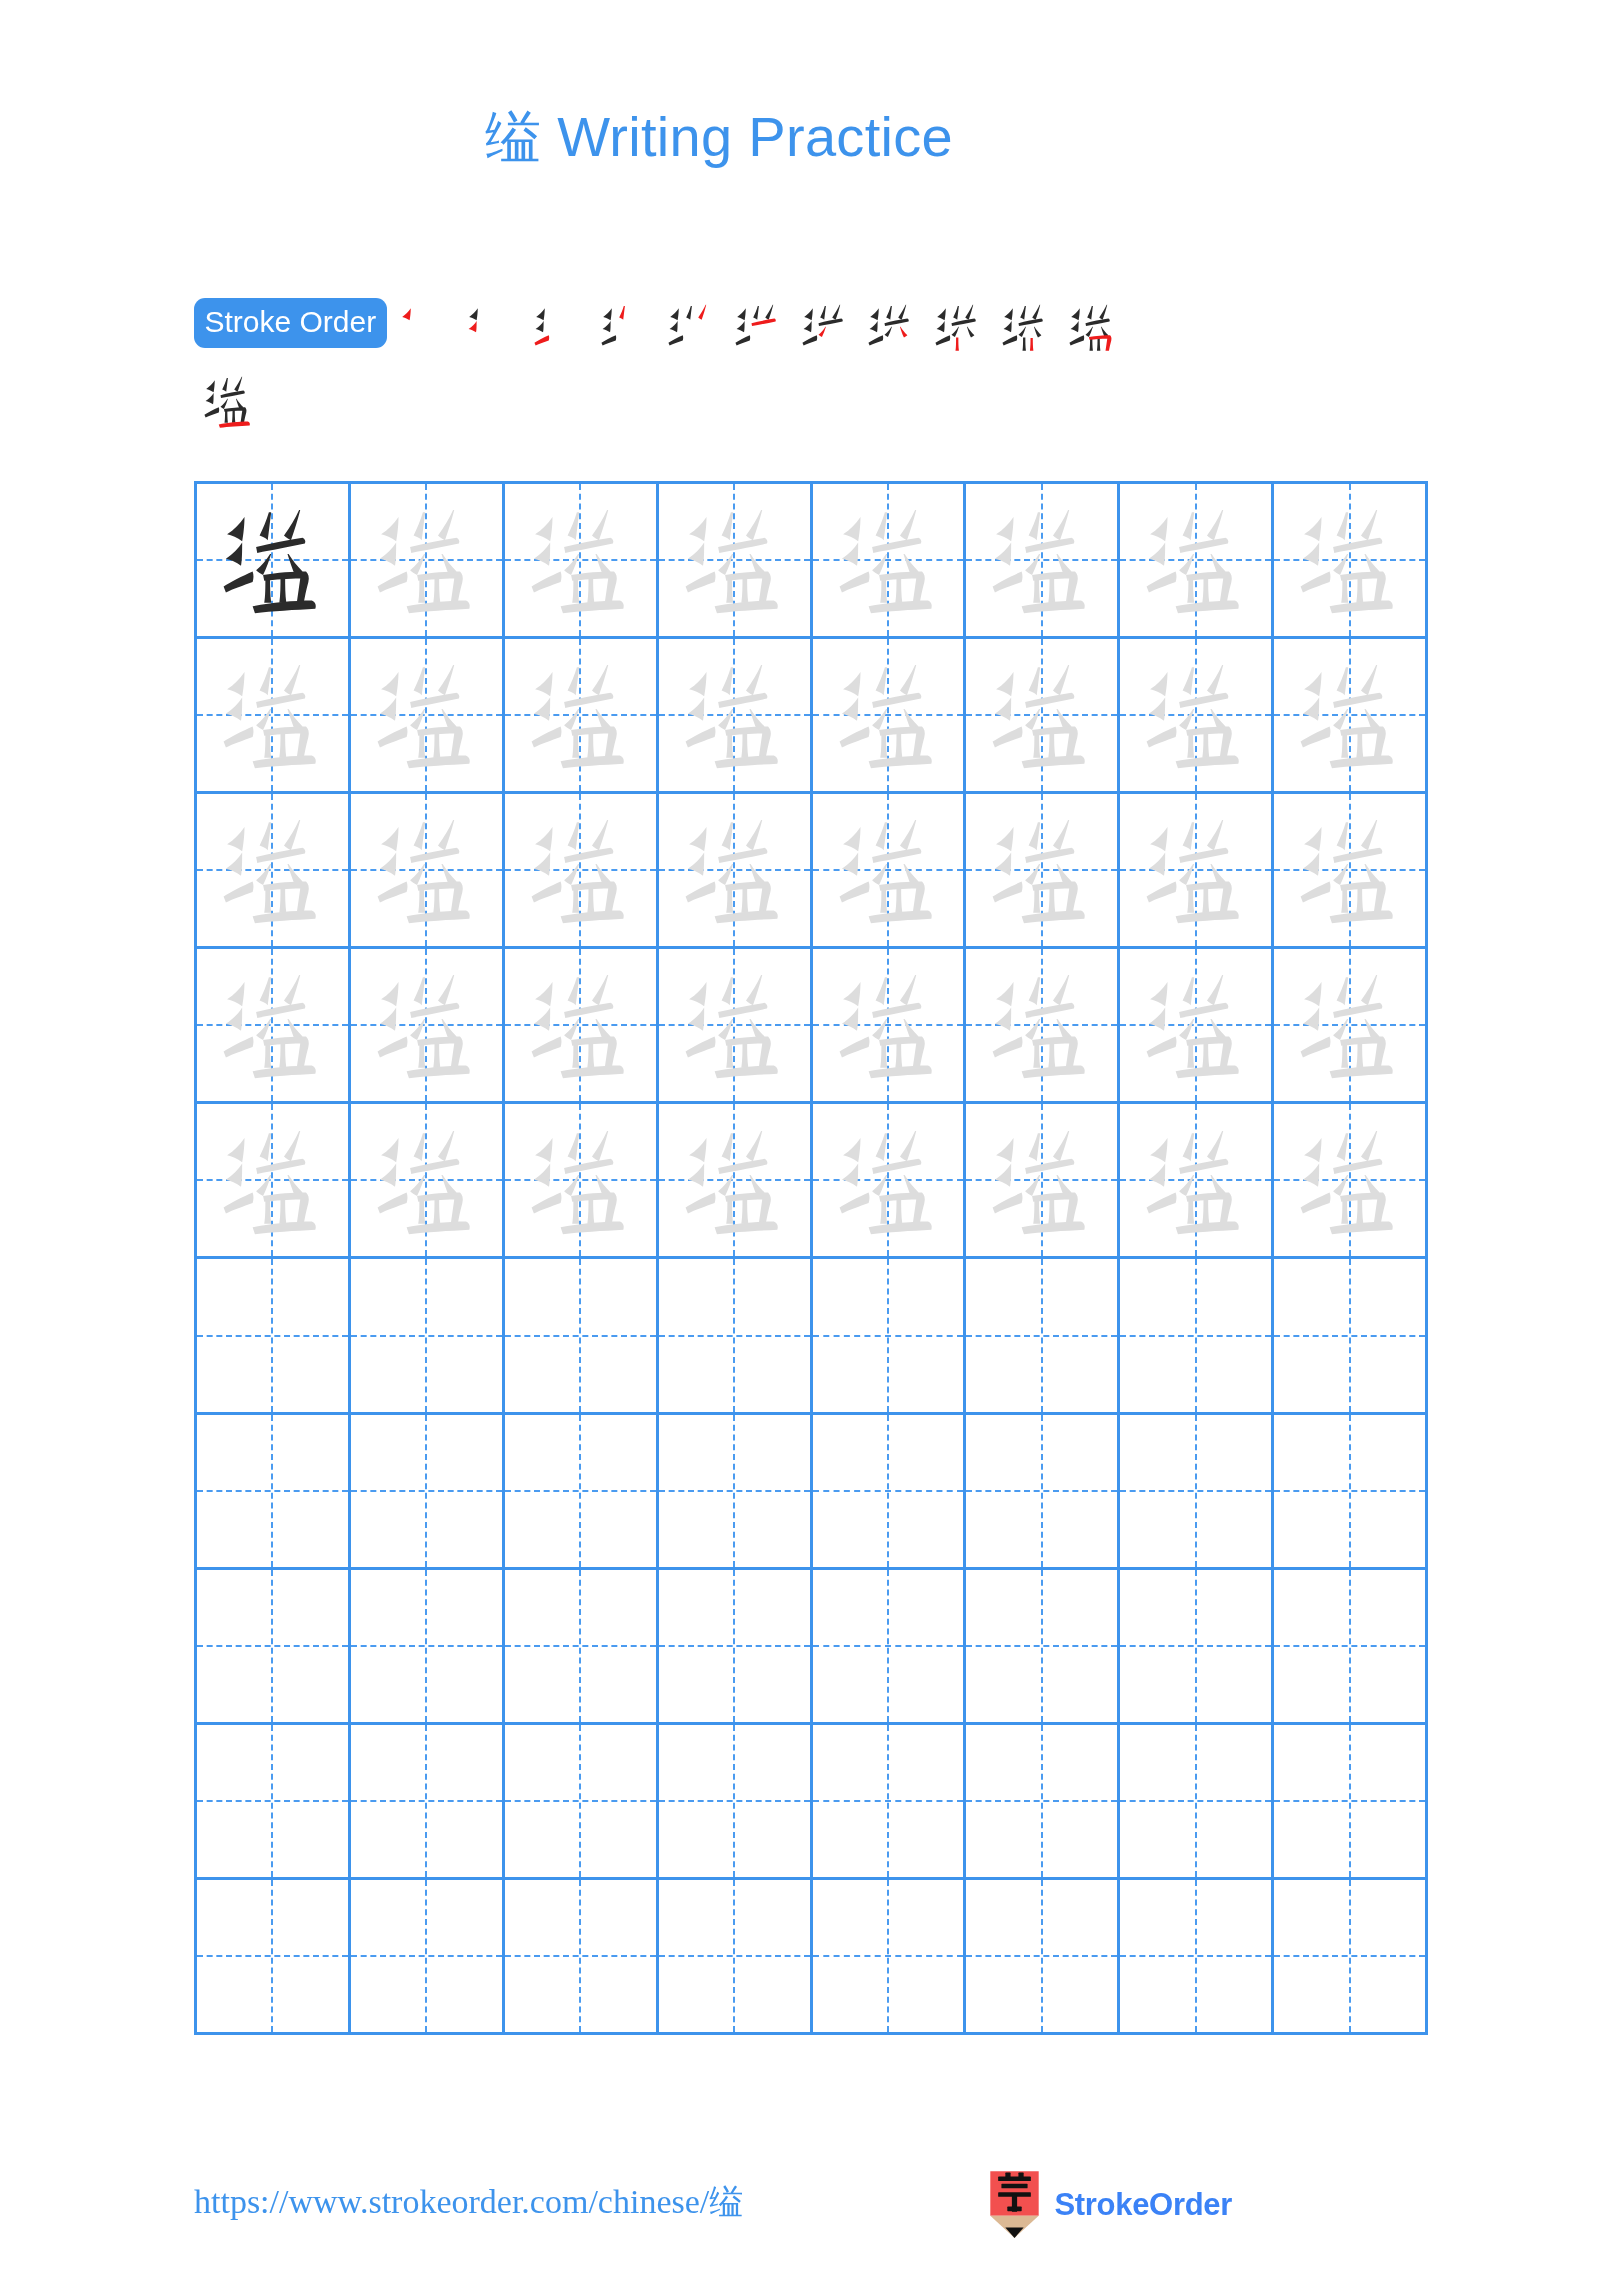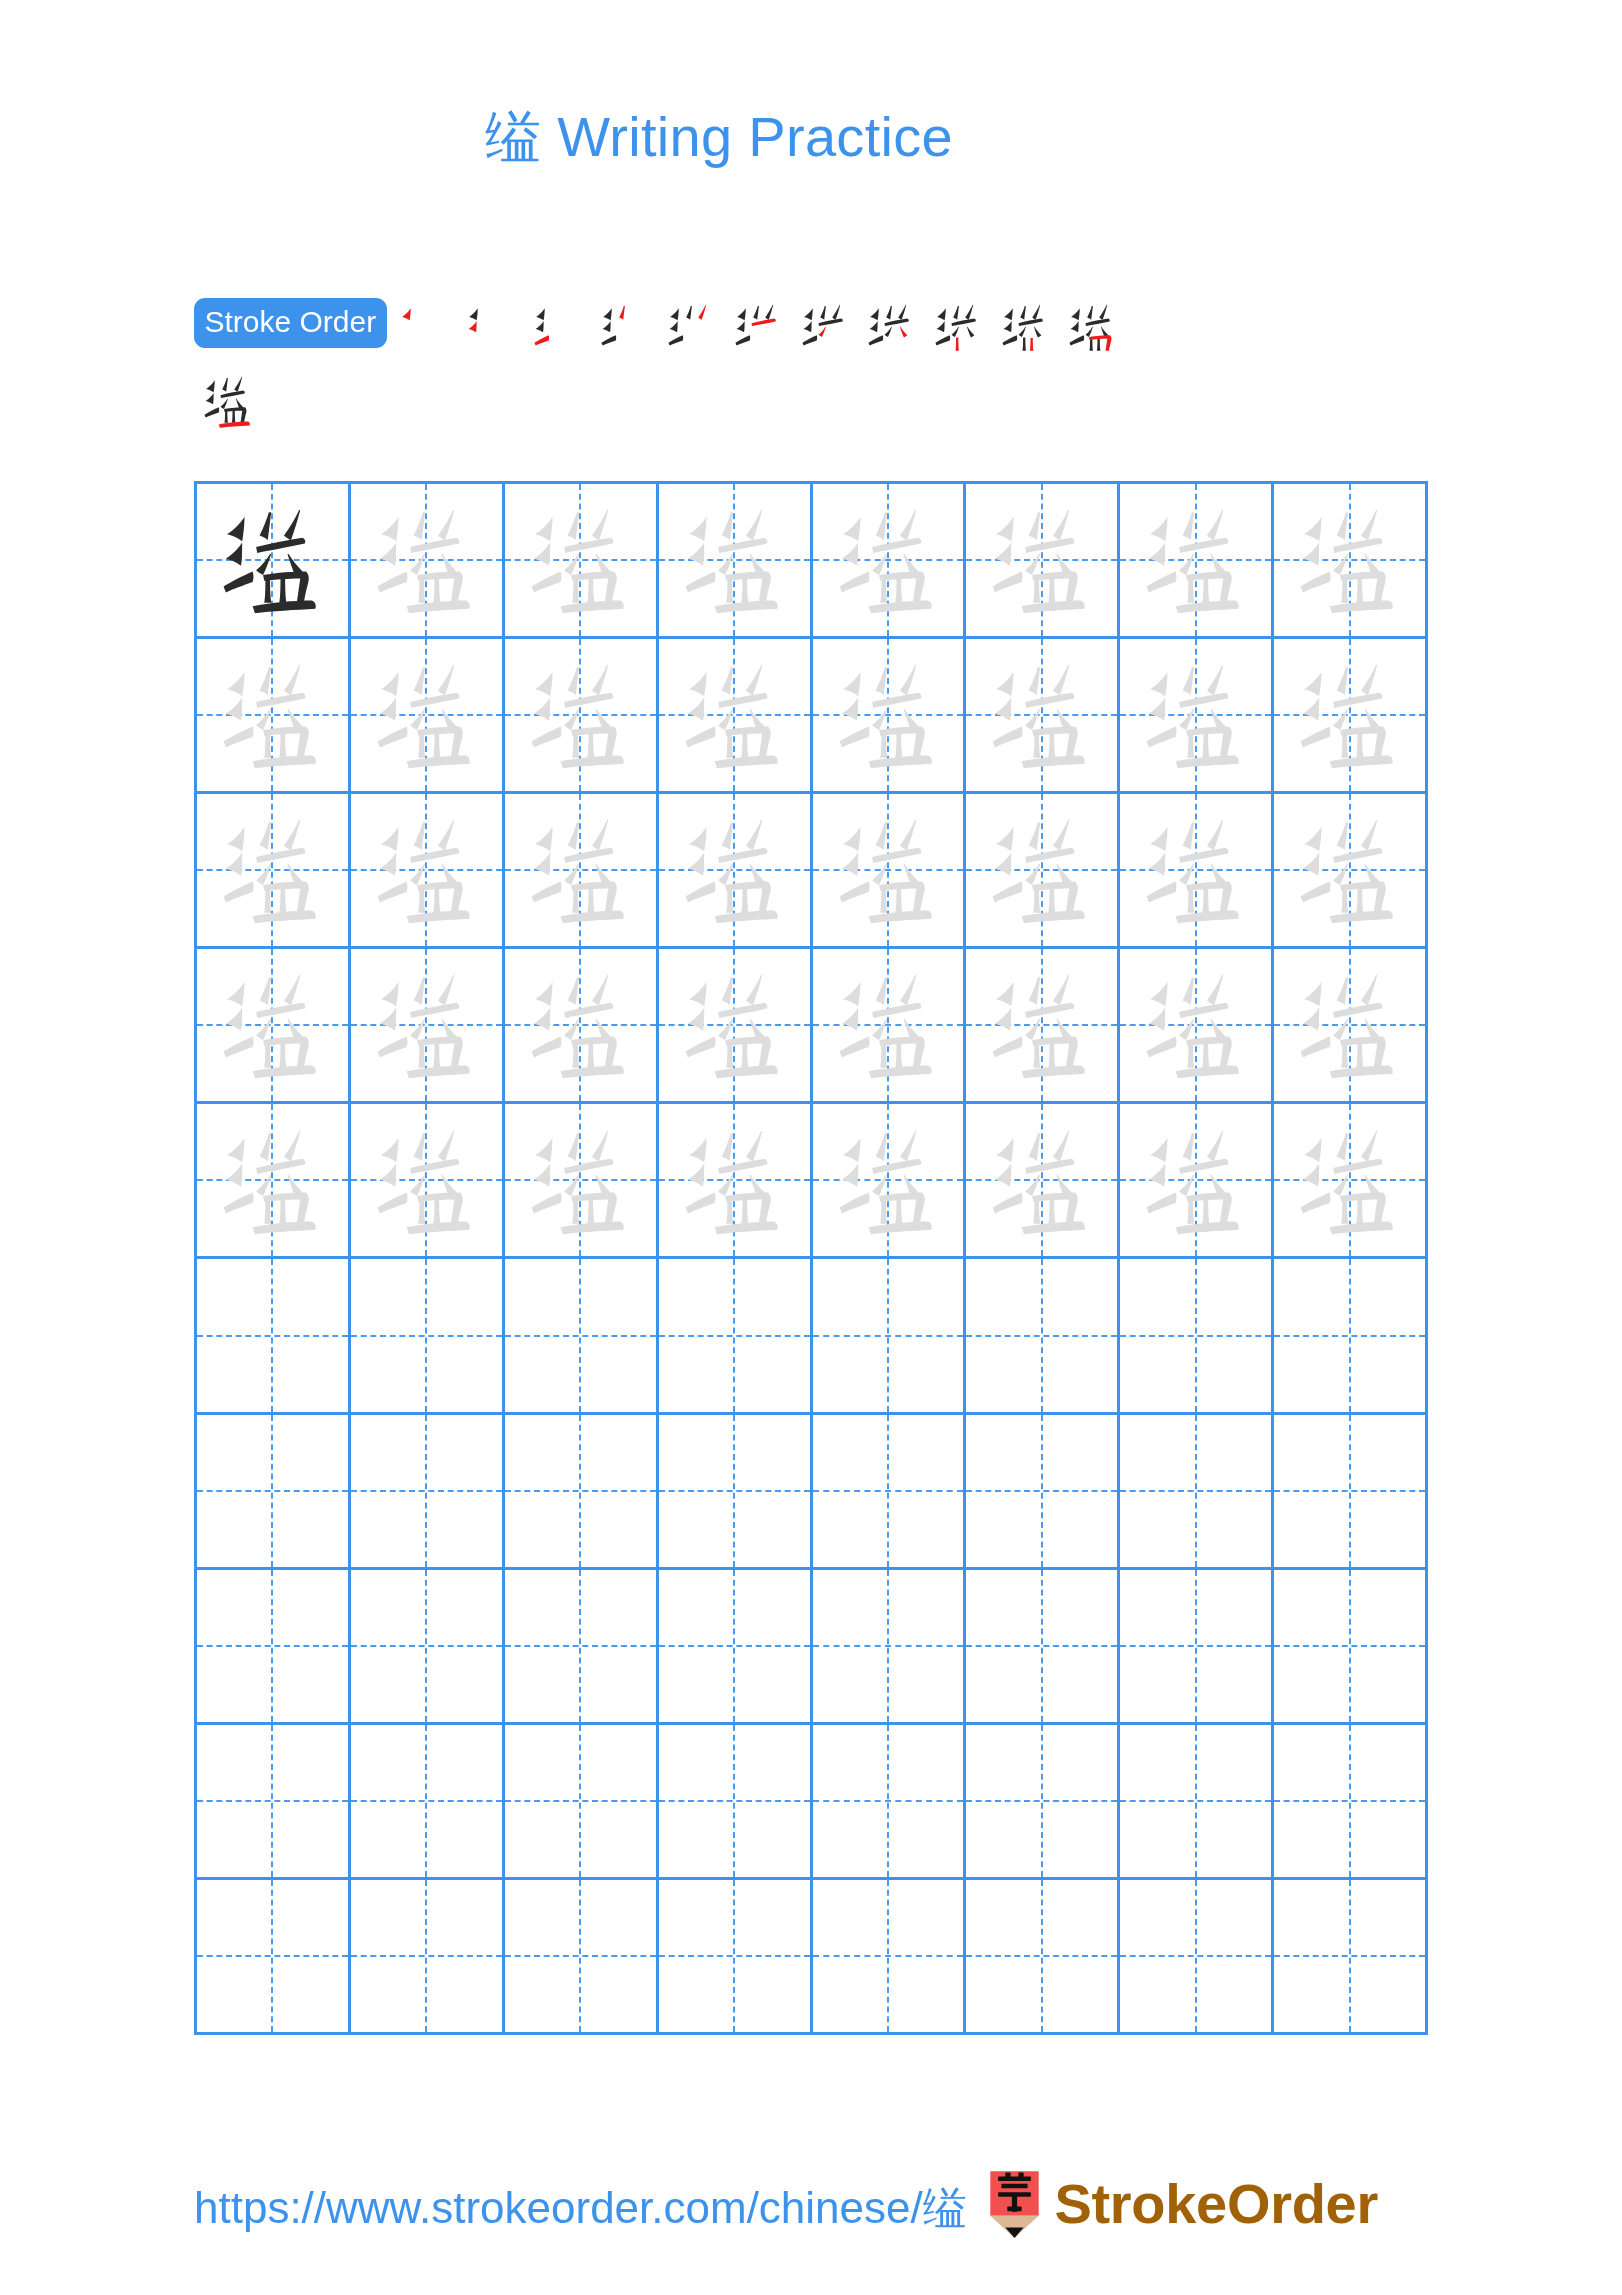--- a/index.html
+++ b/index.html
@@ -138,43 +138,43 @@
     display: block;
   }
   .ink-dark  { fill: #2b2b2b; }
   .ink-light { fill: #dddddd; }
 
   
   .footer-url {
     position: absolute;
     left: 194px;
     top: 2179px;
-    font-size: 44px;
+    font-size: 34px;
     color: #3d93ec;
     white-space: nowrap;
-    font-family: Liberation Sans, sans-serif;
+    font-family: Liberation Serif, serif;
   }
   .footer-brand {
     position: absolute;
     left: 989px;
     top: 2170px;
     display: flex;
     align-items: center;
     gap: 14.4px;
     white-space: nowrap;
   }
   .brand-logo {
     width: 51px;
     height: 68px;
     display: block;
   }
   .brand-name {
-    font-size: 56px;
+    font-size: 31px;
     font-weight: bold;
-    color: #a16207;
+    color: #3b82f6;
     letter-spacing: -0.3px;
     line-height: 1;
     font-family: "Liberation Sans", sans-serif;
   }
 </style>
 </head>
 <body>
 
 <div class="page-title">
   <span class="han">缢</span><span> Writing Practice</span>

